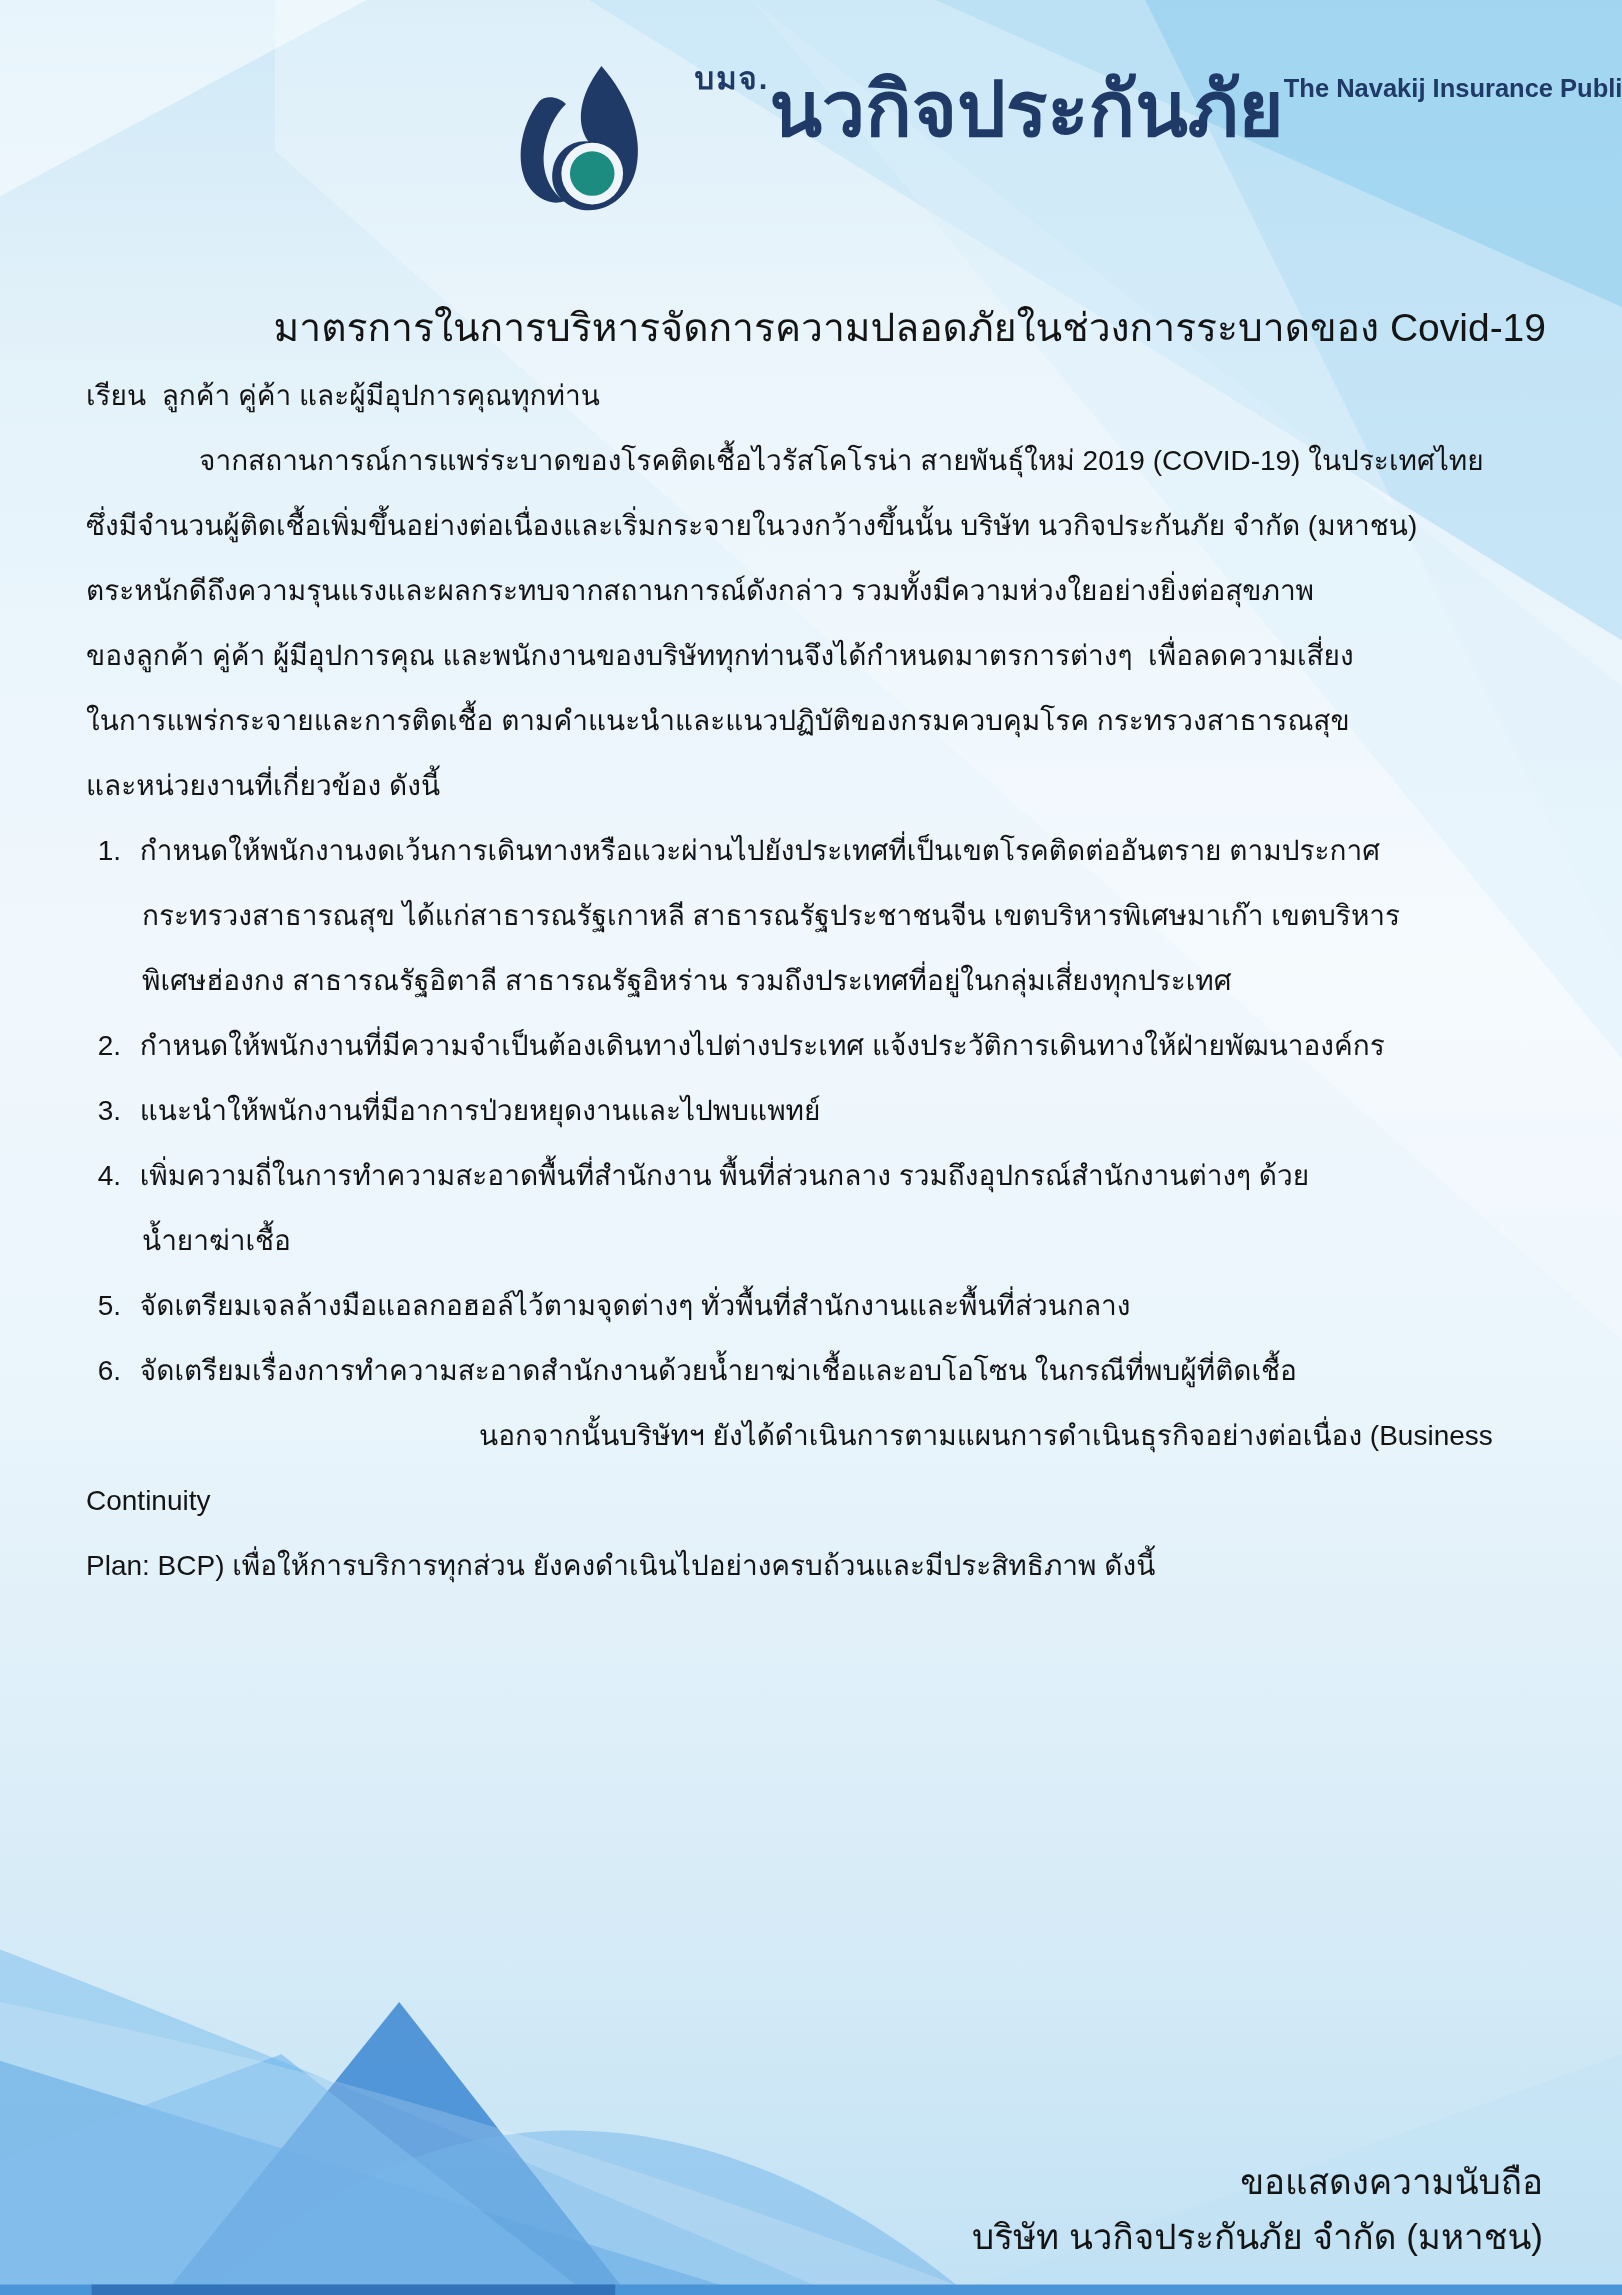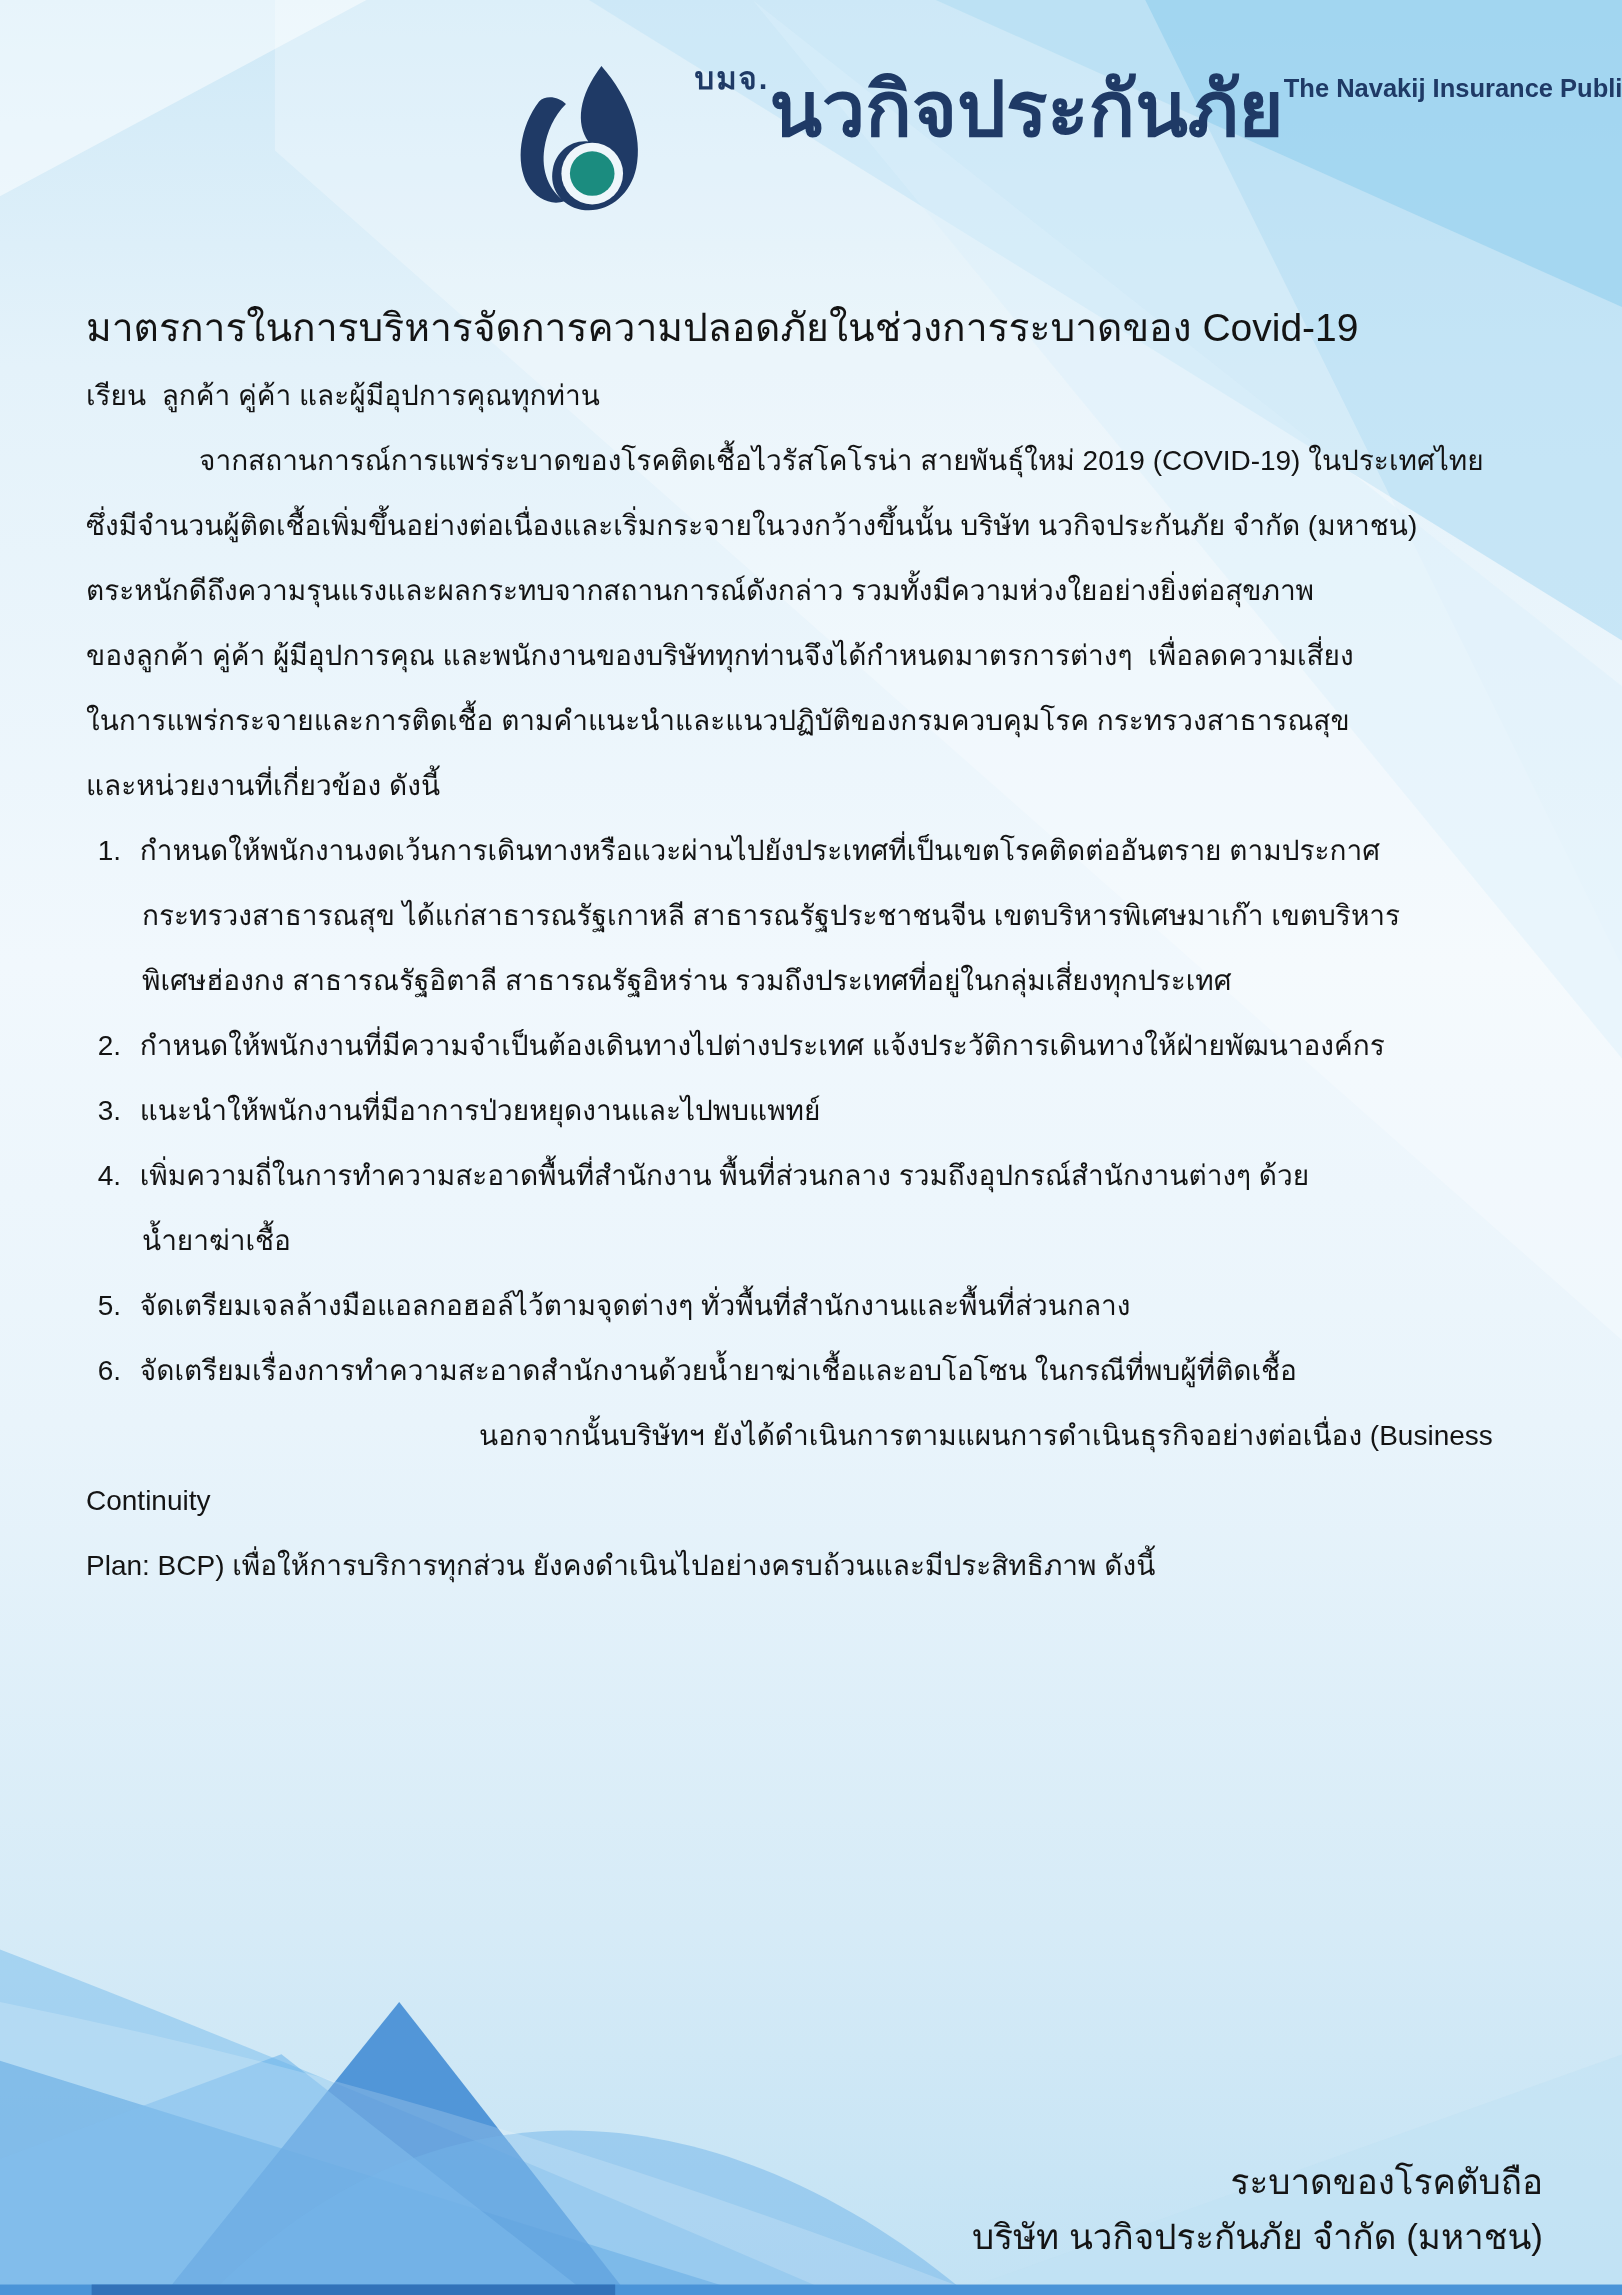--- a/index.html
+++ b/index.html
@@ -18,21 +18,21 @@
   .logo-mark{width:164px;height:166px;flex:0 0 auto;}
   .logo-text{display:flex;width:518px;}
   .logo-abbr{font-size:31px;font-weight:bold;color:#1F3A66;letter-spacing:2px;line-height:1;}
   .logo-name-th{font-size:77px;font-weight:bold;color:#1F3A66;line-height:1.18;margin-top:1.3px;white-space:nowrap;}
   .logo-rule{height:6.5px;background:#2E9C8B;margin-top:5.2px;width:100%;}
   .logo-name-en{font-size:25.5px;font-weight:bold;color:#1F3A66;margin-top:10.5px;white-space:nowrap;letter-spacing:0px;}
 
   
   .content{position:absolute;left:86px;right:77px;top:292px;z-index:2;}
   .line{margin:0;font-size:28px;line-height:65px;white-space:pre-wrap;}
-  .title{font-size:39px;line-height:71px;text-align:left;font-weight:normal;}
+  .title{font-size:39px;line-height:71px;text-align:right;font-weight:normal;}
   .indent{text-indent:113px;}
   .indent-deep{text-indent:393px;}
   .li .num{display:inline-block;min-width:42px;}
   .li{padding-left:11.8px;}
   .cont{padding-left:56px;}
 
   .signoff{position:absolute;right:80px;top:2154px;text-align:right;z-index:2;}
   .signoff p{margin:0;font-size:35px;line-height:55px;white-space:pre-wrap;}
 </style>
 </head>
@@ -101,18 +101,18 @@
     <p class="line li"><span class="num">5.</span><span>จัดเตรียมเจลล้างมือแอลกอฮอล์ไว้ตามจุดต่างๆ ทั่วพื้นที่สำนักงานและพื้นที่ส่วนกลาง</span></p>
 
     <p class="line li"><span class="num">6.</span><span>จัดเตรียมเรื่องการทำความสะอาดสำนักงานด้วยน้ำยาฆ่าเชื้อและอบโอโซน ในกรณีที่พบผู้ที่ติดเชื้อ</span></p>
 
     <p class="line indent-deep">นอกจากนั้นบริษัทฯ ยังได้ดำเนินการตามแผนการดำเนินธุรกิจอย่างต่อเนื่อง (Business Continuity</p>
     <p class="line">Plan: BCP) เพื่อให้การบริการทุกส่วน ยังคงดำเนินไปอย่างครบถ้วนและมีประสิทธิภาพ ดังนี้</p>
 
   </main>
 
   <div class="signoff">
-    <p>ระบาดของโรคตับถือ</p>
+    <p>ขอแสดงความนับถือ</p>
     <p>บริษัท นวกิจประกันภัย จำกัด (มหาชน)</p>
   </div>
 
 </div>
 
 
 </body></html>

